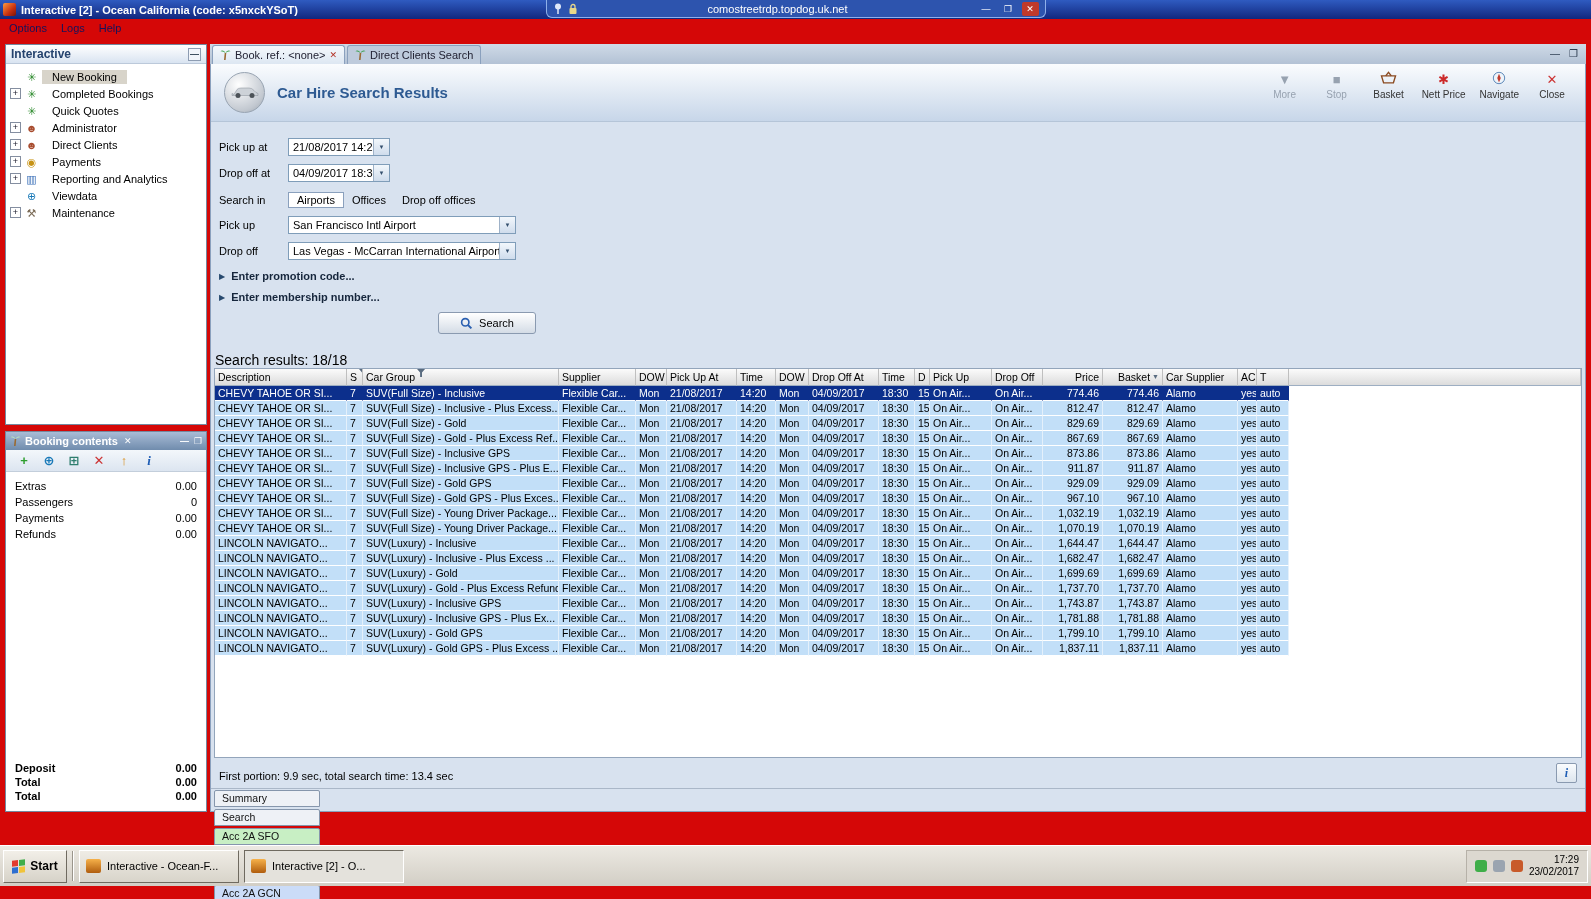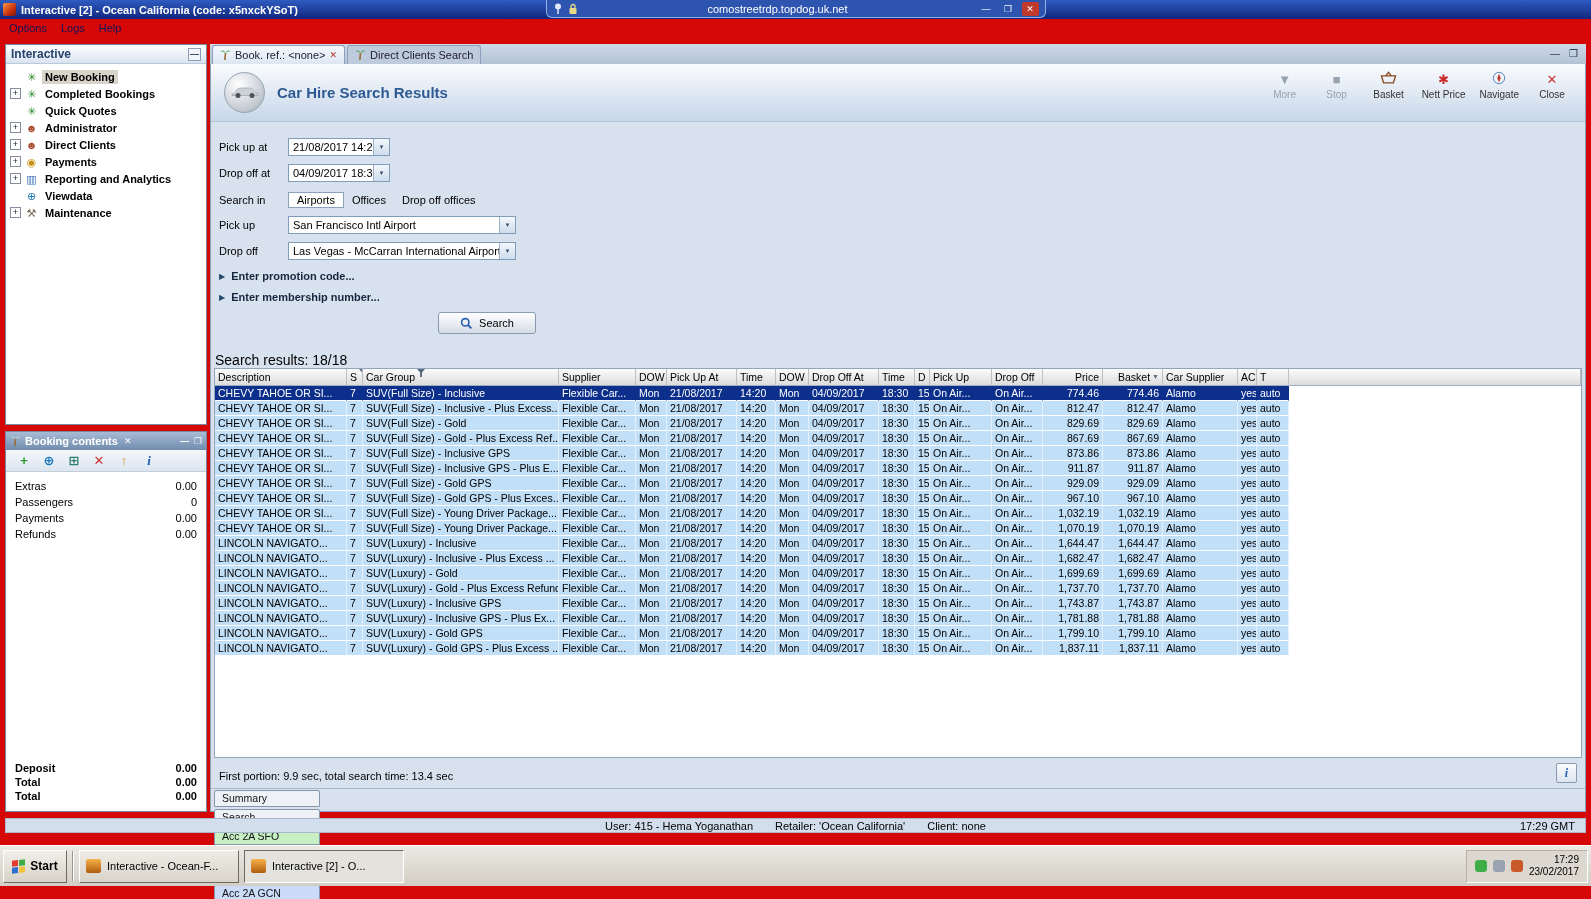--- a/index.html
+++ b/index.html
@@ -29,21 +29,21 @@
   .sidebar-header{height:19px;background:linear-gradient(#ffffff,#d9e4f1);border-bottom:1px solid #bcc9da;
     display:flex;align-items:center;padding:0 5px;font-weight:bold;font-size:12px;color:#25436e;}
   .collapse-box{margin-left:auto;width:13px;height:13px;border:1px solid #8d9cb2;background:#f2f5fa;
     font-size:9px;line-height:10px;text-align:center;color:#345;}
   .tree{padding-top:4px;}
   .tree-item{height:17px;display:flex;align-items:center;padding-left:4px;}
   .plusbox{width:11px;height:11px;border:1px solid #848ea0;background:#fff;font-size:9px;line-height:8px;
     text-align:center;color:#223;margin-right:4px;flex:0 0 11px;}
   .plusbox.invis{visibility:hidden;}
   .tree-icon{width:13px;margin-right:4px;font-size:11px;line-height:12px;text-align:center;flex:0 0 13px;}
-  .tree-label{padding:1px 3px;font-size:11px;white-space:nowrap;font-weight:bold;}
+  .tree-label{padding:1px 10px;font-size:11px;white-space:nowrap;}
   .tree-label.sel{background:#d8d4ca;}
 
   .booking{left:5px;top:431px;width:202px;height:381px;}
   .bp-header{height:18px;background:linear-gradient(#a9bcd6,#708cad);display:flex;align-items:center;gap:4px;
     padding:0 4px;color:#fff;font-weight:bold;font-size:11px;}
   .bp-close{color:#fff;font-size:9px;margin-left:2px;}
   .bp-winctl{margin-left:auto;display:flex;gap:5px;font-size:9px;color:#fff;}
   .bp-toolbar{height:22px;background:linear-gradient(#f3f7fb,#dce5f0);border-bottom:1px solid #c3cedb;
     display:flex;align-items:center;gap:11px;padding:0 11px;font-size:13px;}
   .bp-tool{width:14px;text-align:center;font-weight:bold;}
@@ -860,26 +860,20 @@
           <div class="btab" style="background: rgb(203, 220, 248);">Acc 2A FAT</div>
           <div class="btab" style="background: rgb(203, 220, 248);">Acc 2A LAX</div>
           <div class="btab" style="background: rgb(203, 220, 248);">Acc 2A GCN</div>
           <div class="btab" style="background: rgb(200, 239, 196);">Acc 2A LAS</div>
           <div class="btab active" style="background: rgb(25, 43, 145); color: rgb(255, 255, 255);">Car SFO LAS</div>
           <div class="btab" style="background: rgb(238, 241, 246);">Financial Summary</div>
         </div>
     </div>
   </div>
 
-  <div class="app-status">
-    <span>User: 415 - Hema Yoganathan</span>
-    <span>Retailer: 'Ocean California'</span>
-    <span>Client: none</span>
-    <span class="time">17:29 GMT</span>
-  </div>
 
   <div class="taskbar">
     <div class="start-btn">
       <span class="flag">
           <span></span>
           <span></span>
           <span></span>
           <span></span>
         </span>
       <span>Start</span>

